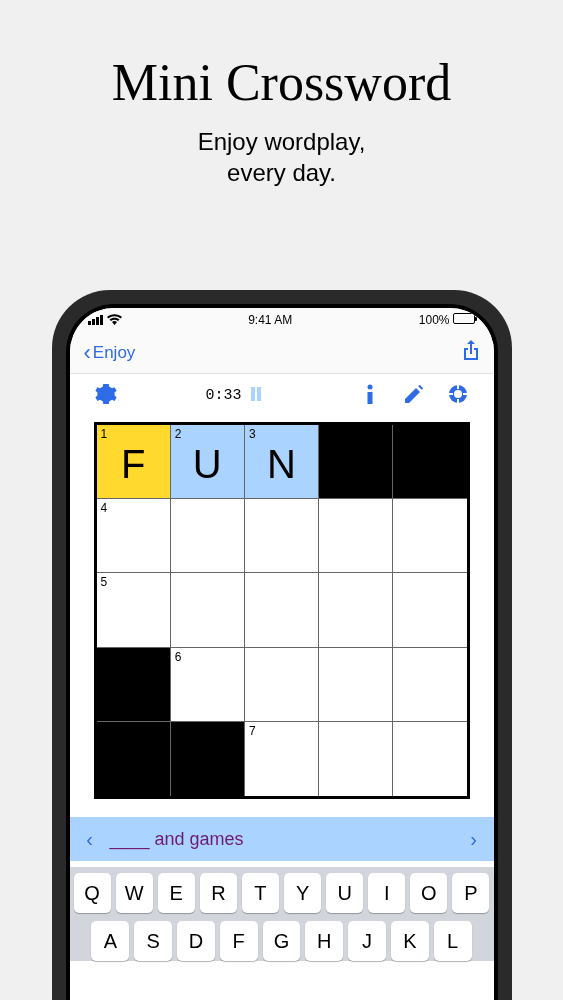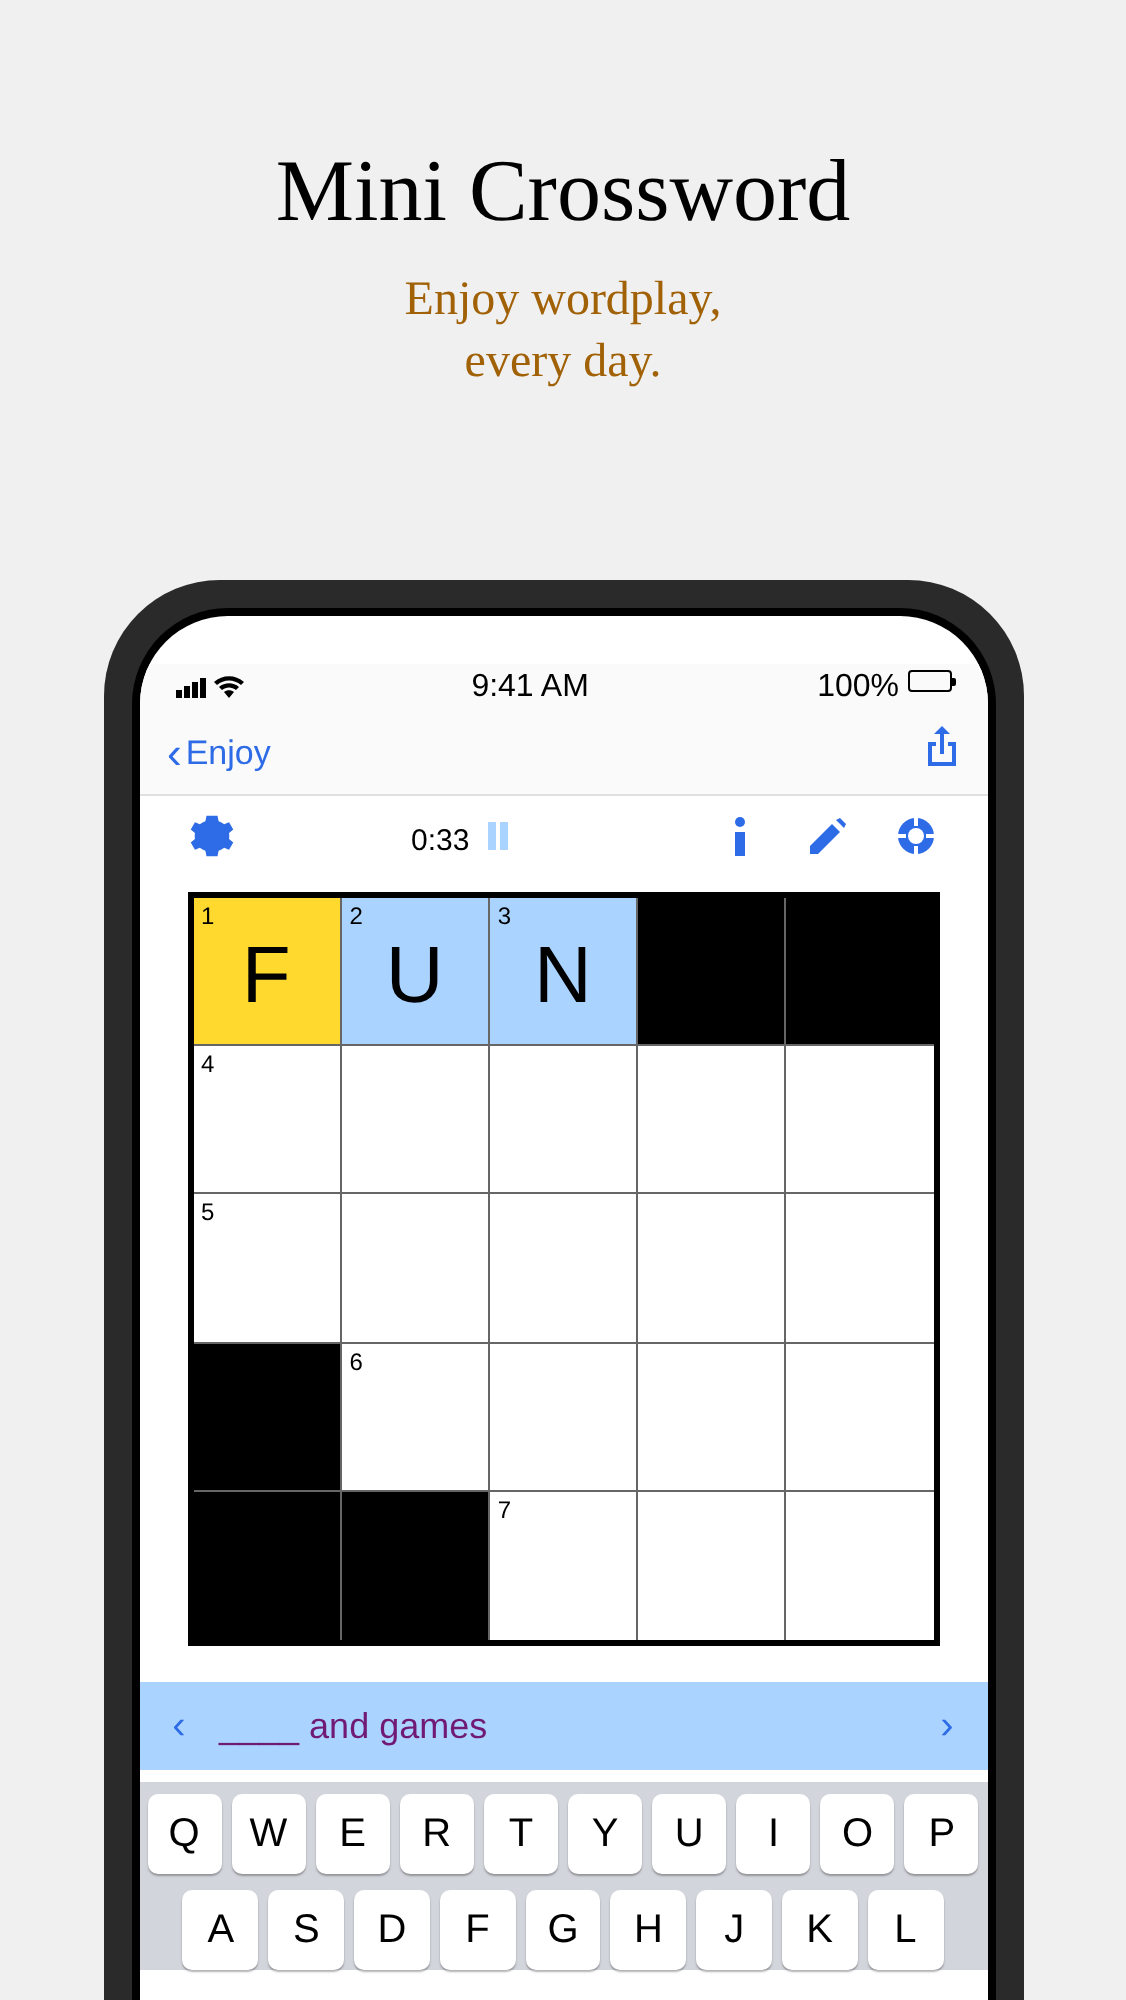--- a/index.html
+++ b/index.html
@@ -6,32 +6,32 @@
 body {
   width: 563px;
   height: 1000px;
   background: #f0f0f0;
   font-family: -apple-system, BlinkMacSystemFont, sans-serif;
   overflow: hidden;
   position: relative;
 }
 .promo-title {
   font-family: Georgia, 'Times New Roman', serif;
-  font-size: 44px;
+  font-size: 52px;
   font-weight: 400;
   text-align: center;
-  padding-top: 70px;
+  padding-top: 53px;
   color: #000;
 }
 .promo-subtitle {
-  font-family: Liberation Serif, serif;
+  font-family: Liberation Sans, sans-serif;
   font-size: 24px;
   font-weight: 400;
   text-align: center;
-  color: #a16207;
+  color: #000000;
   line-height: 1.3;
   margin-top: 14px;
 }
 .phone {
   position: absolute;
   top: 290px;
   left: 50%;
   transform: translateX(-50%);
   width: 460px;
   height: 900px;
@@ -54,24 +54,24 @@
   overflow: hidden;
   position: relative;
 }
 .status-bar {
   height: 24px;
   background: #fafafa;
   display: flex;
   align-items: center;
   justify-content: space-between;
   padding: 0 18px;
-  font-size: 16px;
+  font-size: 12px;
   font-weight: 500;
   color: #000;
-  margin-top: 24px;
+  margin-top: 0;
 }
 .status-left { display: flex; align-items: center; gap: 4px; }
 .signal-bars { display: inline-flex; align-items: flex-end; gap: 1px; }
 .signal-bars span { width: 3px; background: #000; display: inline-block; }
 .signal-bars span:nth-child(1){height:4px}.signal-bars span:nth-child(2){height:6px}.signal-bars span:nth-child(3){height:8px}.signal-bars span:nth-child(4){height:10px}
 .wifi { font-size: 13px; }
 .battery {
   display: inline-flex;
   align-items: flex-start;
   gap: 4px;
@@ -103,21 +103,21 @@
 .chevron-left { font-size: 22px; line-height: 1; }
 .share-icon { color: #2e6be6; }
 .toolbar {
   height: 44px;
   display: flex;
   align-items: center;
   padding: 0 20px;
   gap: 12px;
 }
 .toolbar-spacer-1 { flex: 0 0 60px; }
-.timer-group { display: flex; align-items: center; gap: 8px; }
+.timer-group { display: flex; gap: 8px; font-family: Liberation Mono, monospace; }
 .timer { font-size: 15px; color: #000; }
 .toolbar-spacer-2 { flex: 1; }
 .tool-icon { color: #2e6be6; width: 32px; text-align: center; }
 .gear-icon { color: #2e6be6; }
 .crossword {
   margin: 4px 24px 0;
   border: 3px solid #000;
 }
 .cw-row { display: flex; }
 .cw-cell {

